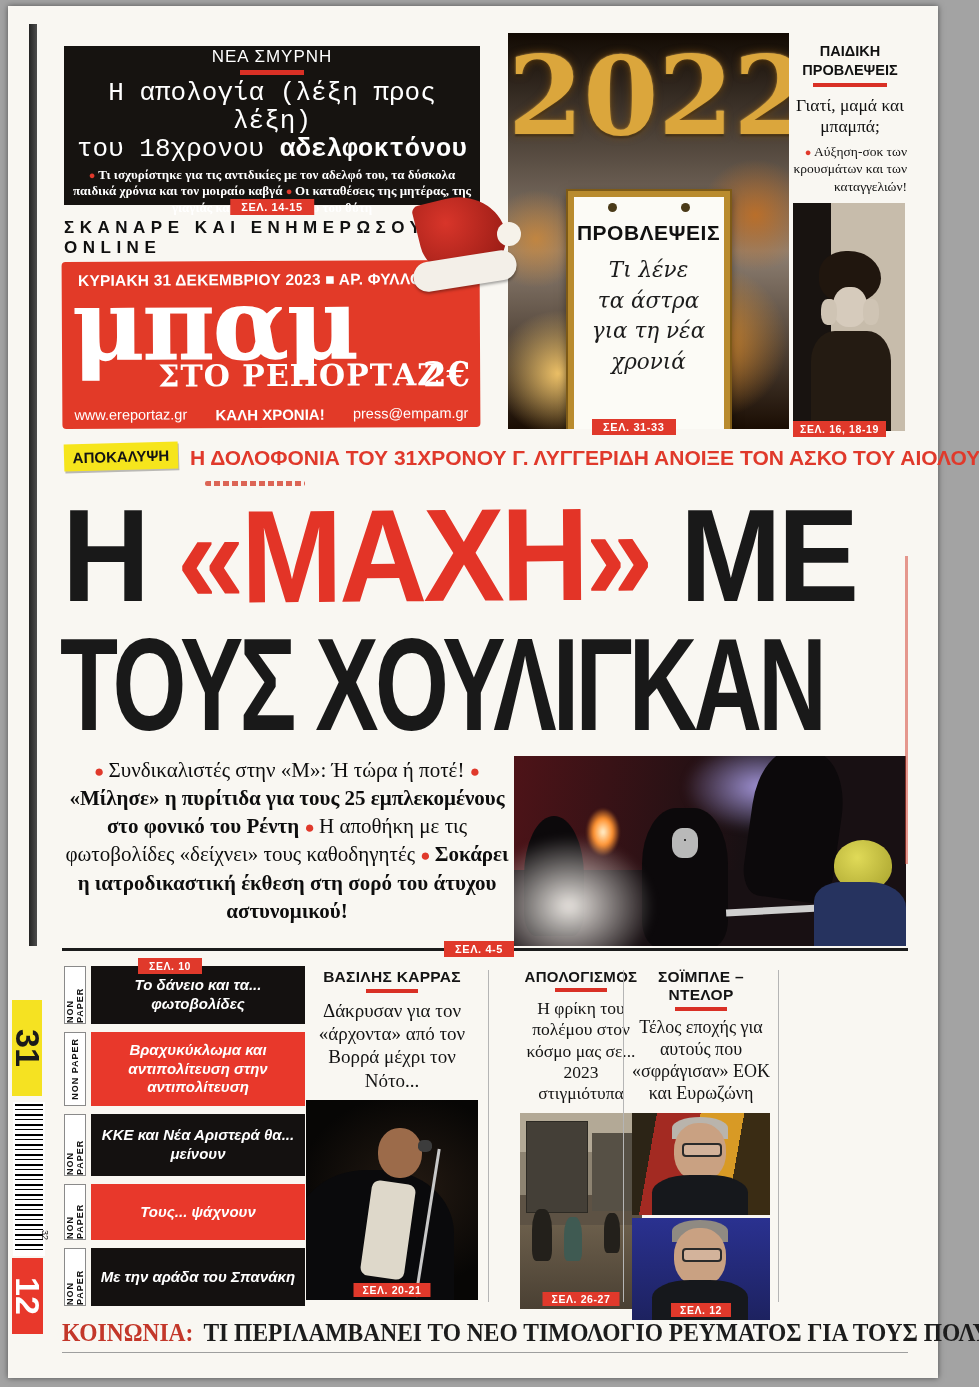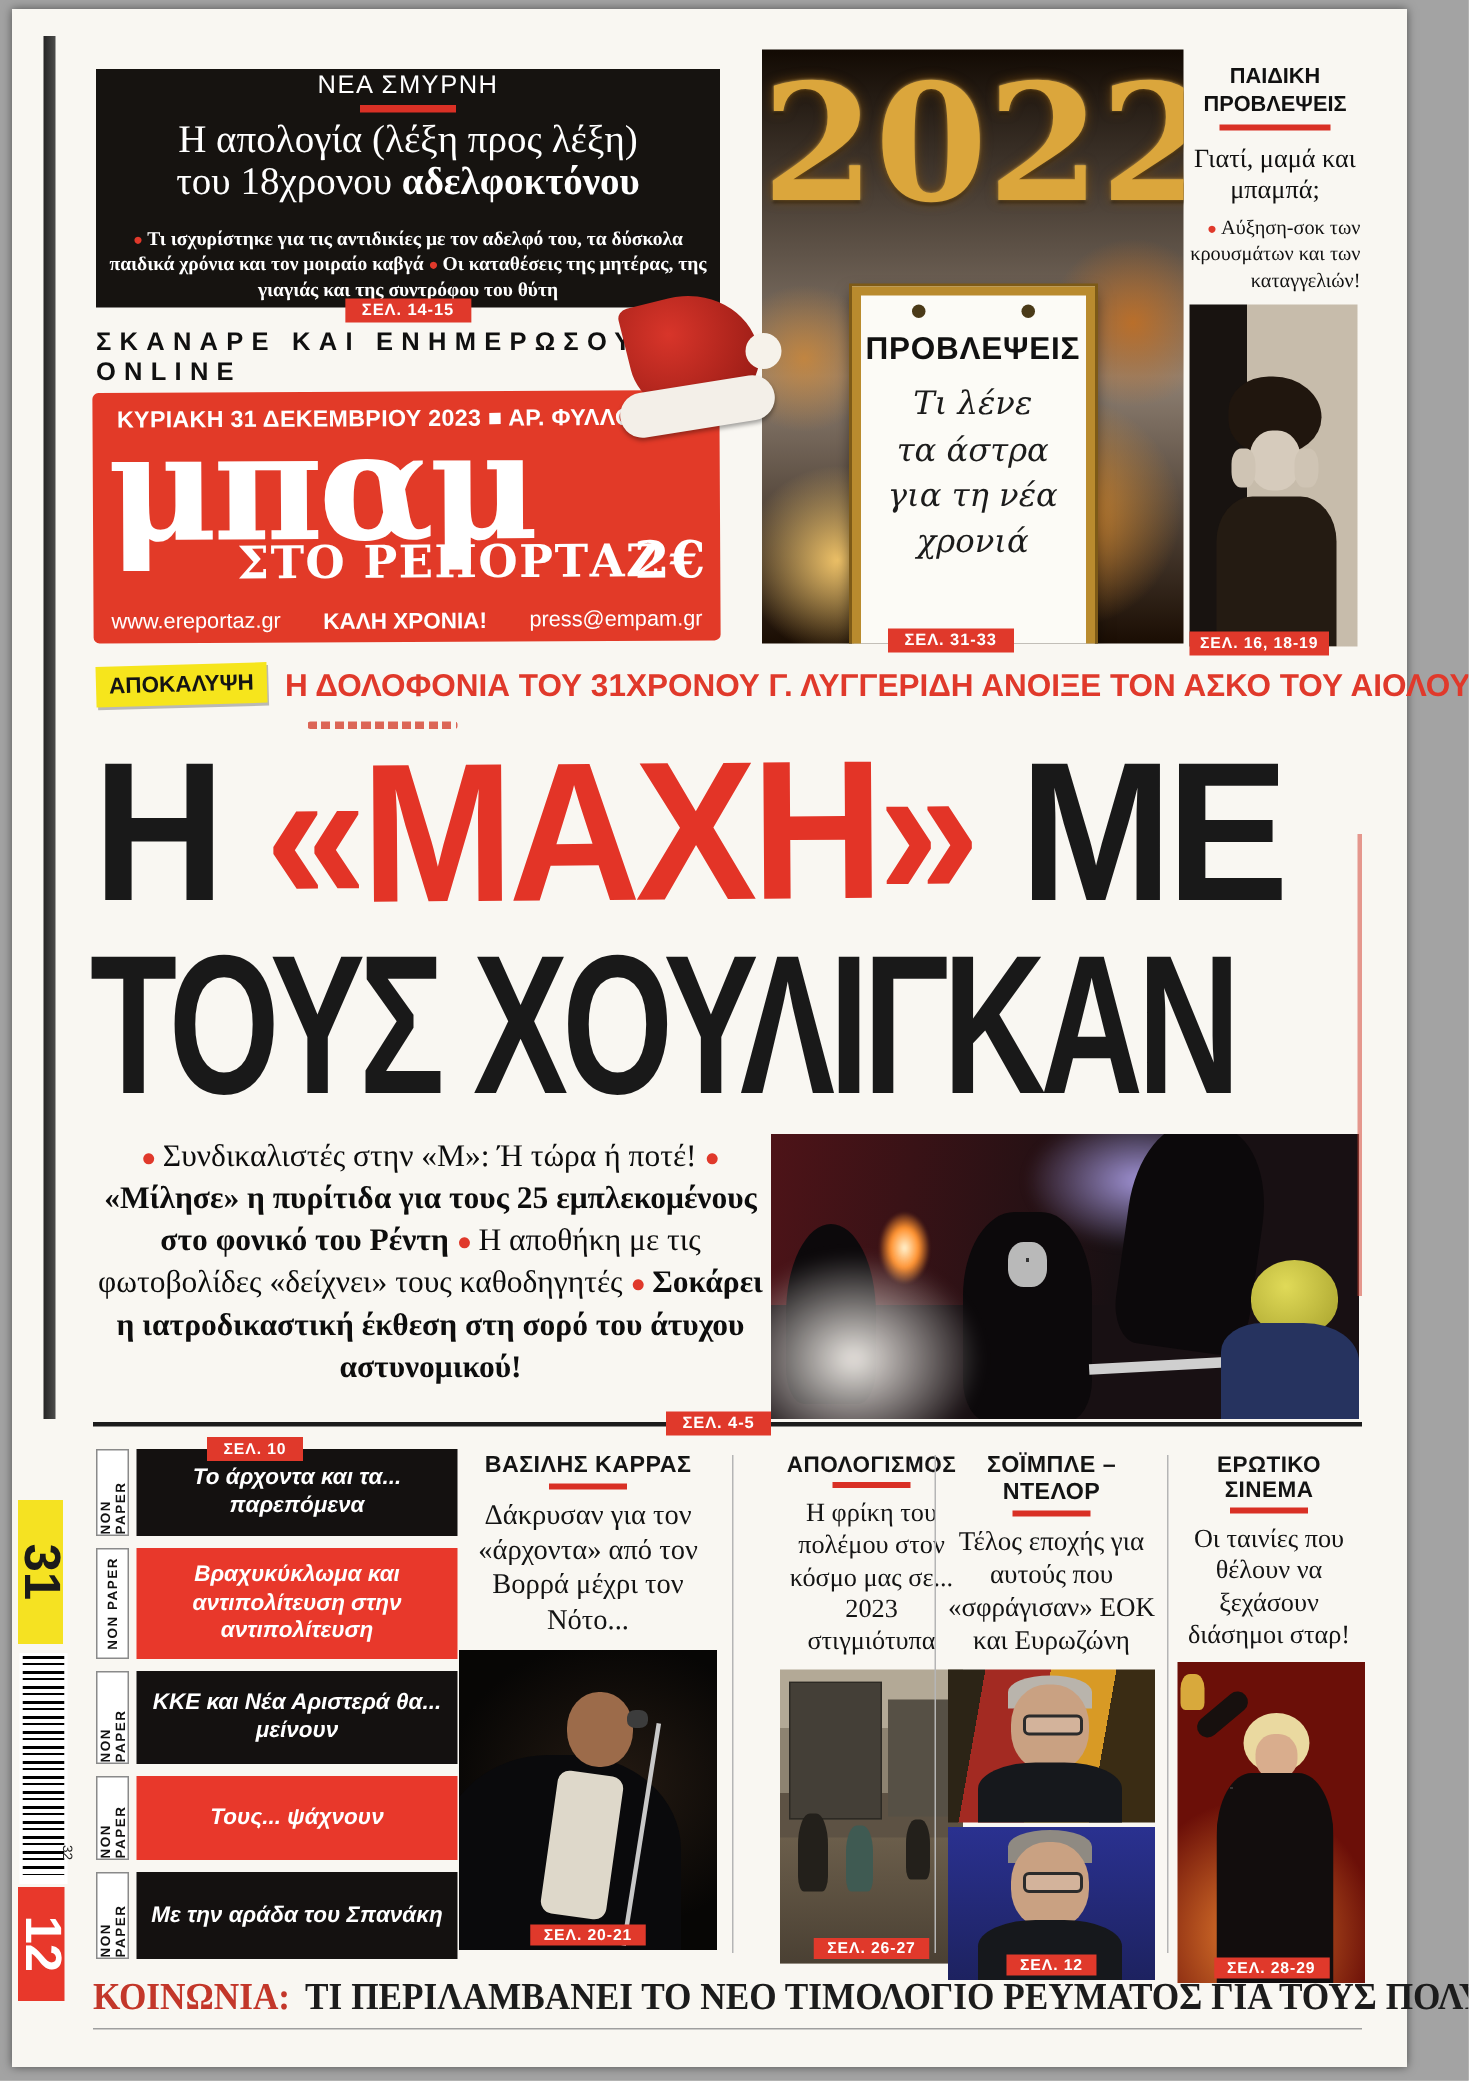--- a/index.html
+++ b/index.html
@@ -10,21 +10,21 @@
   .fold{left:29px;top:24px;width:8px;height:922px;background:linear-gradient(to right,#0d0d0d,#3a3a3a);opacity:.9;}
 
   
   .tag{background:#e0392b;color:#fff;font-weight:bold;font-size:11px;letter-spacing:.6px;
        padding:2px 11px;white-space:nowrap;display:inline-block;}
 
   
   .blackbox{left:64px;top:46px;width:416px;height:159px;background:#161310;color:#fff;text-align:center;}
   .blackbox .kick{font-size:17px;letter-spacing:1px;margin-top:1px;}
   .redbar{width:64px;height:5px;background:#d93025;margin:3px auto 4px;}
-  .blackbox h1{font-family:Liberation Serif, serif;font-weight:400;font-size:26px;line-height:1.08;margin:2px 0 16px;}
+  .blackbox h1{font-family:Liberation Mono, monospace;font-weight:400;font-size:26px;line-height:1.08;margin:2px 0 4px;}
   .blackbox h1 b{font-weight:800;}
   .blackbox .subs{font-family:"Liberation Serif",serif;font-weight:700;font-size:13px;line-height:1.25;padding:0 8px;}
   .dot::before{content:"● ";color:#e0392b;font-size:11px;}
   .blackbox .tag{position:absolute;left:50%;transform:translateX(-50%);bottom:-10px;}
 
   .scanline{left:64px;top:218px;width:420px;font-weight:bold;font-size:17px;letter-spacing:5.5px;color:#101010;}
 
   
   .masthead{left:62px;top:261px;width:418px;height:167px;background:#e23a28;color:#fff;transform:rotate(-.3deg);
             border-radius:4px 14px 4px 4px;}
@@ -280,21 +280,21 @@
   </div>
   <div class="abs mainrule"></div>
   <span class="abs tag lead-tag">ΣΕΛ. 4-5</span>
   <div class="abs redline-artifact"></div>
 
   <span class="abs tag np-tag">ΣΕΛ. 10</span>
   <div class="abs np-item" style="top:966px;height:58px;">
     <div class="np-label">
         <span>NON PAPER</span>
       </div>
-    <div class="np-box np-black">Το άρχοντα και τα... παρεπόμενα</div>
+    <div class="np-box np-black">Το δάνειο και τα... φωτοβολίδες</div>
   </div>
   <div class="abs np-item" style="top:1032px;height:74px;">
     <div class="np-label">
         <span>NON PAPER</span>
       </div>
     <div class="np-box np-red">Βραχυκύκλωμα και αντιπολίτευση στην αντιπολίτευση</div>
   </div>
   <div class="abs np-item" style="top:1114px;height:62px;">
     <div class="np-label">
         <span>NON PAPER</span>
@@ -370,31 +370,18 @@
       <div class="euhair" style="top:2px;background:#8f8a82;"></div>
       <div class="euface"></div>
       <div class="euglass"></div>
       <div class="eusuit"></div>
       <span class="tag">ΣΕΛ. 12</span>
     </div>
   </div>
 
   <div class="abs vsep" style="left:778px;"></div>
 
-  <div class="col" style="left:785px;top:968px;width:122px;">
-    <div class="kick" style="font-size:15px;">ΕΡΩΤΙΚΟ ΣΙΝΕΜΑ</div>
-    <div class="colbar"></div>
-    <h3 style="font-size:17.5px;">Οι ταινίες που θέλουν να ξεχάσουν διάσημοι σταρ!</h3>
-    <div class="photo ph-mirren">
-      <div class="arm"></div>
-      <div class="award"></div>
-      <div class="hair"></div>
-      <div class="face"></div>
-      <div class="dress"></div>
-      <span class="tag">ΣΕΛ. 28-29</span>
-    </div>
-  </div>
 
   <div class="abs society">
     <span class="sec">ΚΟΙΝΩΝΙΑ:</span><span>ΤΙ ΠΕΡΙΛΑΜΒΑΝΕΙ ΤΟ ΝΕΟ ΤΙΜΟΛΟΓΙΟ ΡΕΥΜΑΤΟΣ ΓΙΑ ΤΟΥΣ ΠΟΛΥΤΕΚΝΟΥΣ</span>
   </div>
   <div class="abs botrule"></div>
 </div>
 
 </body></html>

